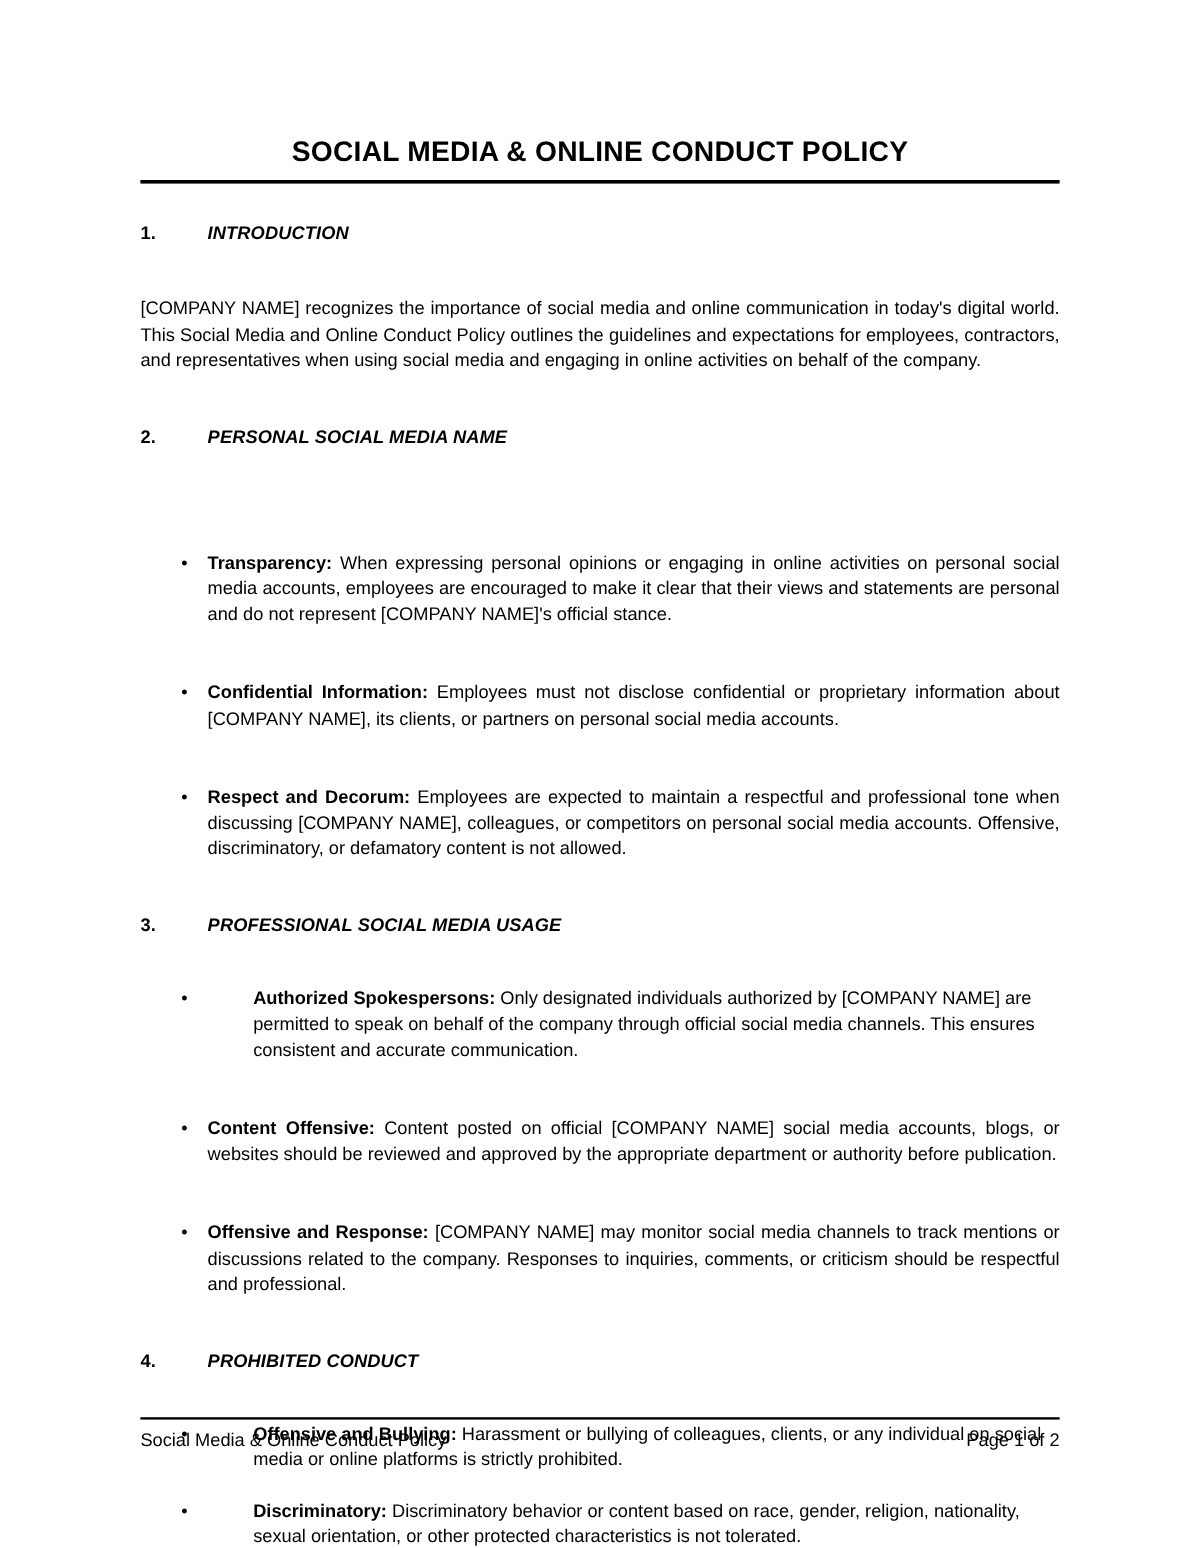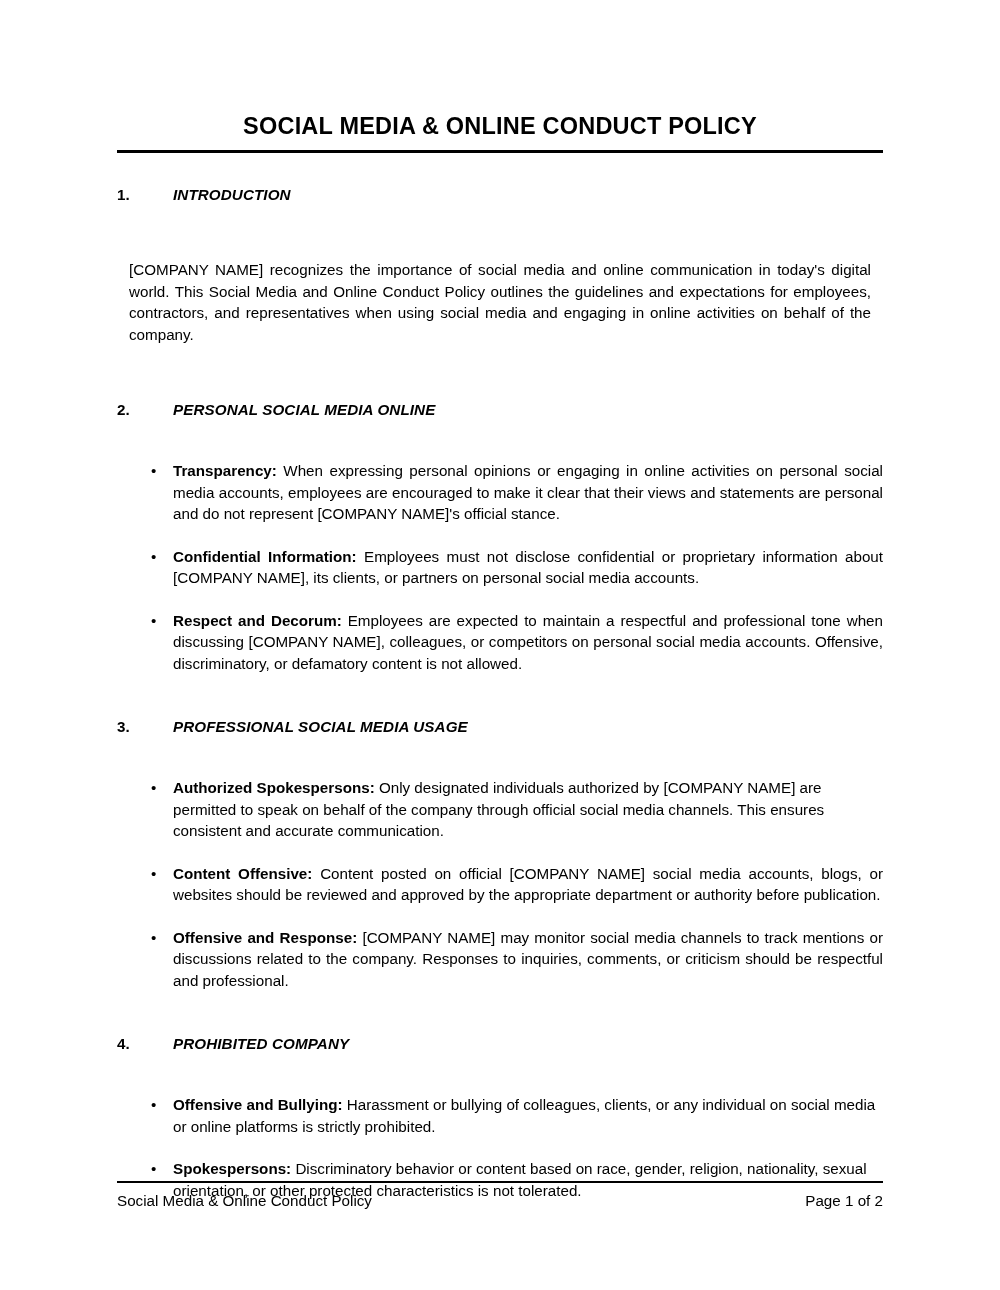--- a/index.html
+++ b/index.html
@@ -63,21 +63,21 @@
   .section-num {
     width: 56px;
     flex: 0 0 56px;
   }
   .section-label { flex: 1 1 auto; font-style: italic; }
 
   .para {
     font-size: 15.2px;
     line-height: 21.5px;
     text-align: justify;
-    margin: 12px;
+    margin: 0;
   }
 
   ul.bullets {
     list-style: none;
     margin: 0;
     padding: 0;
   }
   ul.bullets > li {
     position: relative;
     padding-left: 56px;
@@ -85,22 +85,22 @@
     line-height: 21.5px;
     margin: 0;
   }
   ul.bullets > li .dot {
     position: absolute;
     left: 34px;
     top: 0;
     font-size: 15.2px;
     line-height: 21.5px;
   }
-  li.justify .btext { text-align: justify; }
-  li.ragged  .btext { text-align: left; }
+  li.justify .btext { text-align: justify; margin-top: 44px; }
+  li.ragged  .btext { text-align: left; margin-left: 38px; }
   .btext { display: block; }
   .lead { font-weight: bold; }
 
   
   .gap-head-to-body { height: 44px; }
   .gap-body-to-head { height: 44px; }
   .gap-head-to-list { height: 42px; }
 
   
   .footer-rule {
@@ -137,21 +137,21 @@
       <span class="section-num">1.</span>
       <span class="section-label">INTRODUCTION</span>
     </div>
     <div class="gap-head-to-body"></div>
     <p class="para">[COMPANY NAME] recognizes the importance of social media and online communication in today's digital world. This Social Media and Online Conduct Policy outlines the guidelines and expectations for employees, contractors, and representatives when using social media and engaging in online activities on behalf of the company.</p>
 
     <div class="gap-body-to-head"></div>
 
     <div class="section-heading">
       <span class="section-num">2.</span>
-      <span class="section-label">PERSONAL SOCIAL MEDIA ONLINE</span>
+      <span class="section-label">PERSONAL SOCIAL MEDIA NAME</span>
     </div>
     <div class="gap-head-to-list"></div>
     <ul class="bullets">
       <li class="justify">
         <span class="dot">•</span>
         <span class="btext">
           <span class="lead">Transparency:</span><span> When expressing personal opinions or engaging in online activities on personal social media accounts, employees are encouraged to make it clear that their views and statements are personal and do not represent [COMPANY NAME]'s official stance.</span>
         </span>
       </li>
       <li style="margin-top:21px" class="justify">
@@ -193,34 +193,34 @@
         <span class="btext">
           <span class="lead">Offensive and Response:</span><span> [COMPANY NAME] may monitor social media channels to track mentions or discussions related to the company. Responses to inquiries, comments, or criticism should be respectful and professional.</span>
         </span>
       </li>
     </ul>
 
     <div class="gap-body-to-head"></div>
 
     <div class="section-heading">
       <span class="section-num">4.</span>
-      <span class="section-label">PROHIBITED COMPANY</span>
+      <span class="section-label">PROHIBITED CONDUCT</span>
     </div>
     <div class="gap-head-to-list"></div>
     <ul class="bullets">
       <li class="ragged">
         <span class="dot">•</span>
         <span class="btext">
           <span class="lead">Offensive and Bullying:</span><span> Harassment or bullying of colleagues, clients, or any individual on social media or online platforms is strictly prohibited.</span>
         </span>
       </li>
       <li style="margin-top:21px" class="ragged">
         <span class="dot">•</span>
         <span class="btext">
-          <span class="lead">Spokespersons:</span><span> Discriminatory behavior or content based on race, gender, religion, nationality, sexual orientation, or other protected characteristics is not tolerated.</span>
+          <span class="lead">Discriminatory:</span><span> Discriminatory behavior or content based on race, gender, religion, nationality, sexual orientation, or other protected characteristics is not tolerated.</span>
         </span>
       </li>
     </ul>
 
   </div>
 
   <div class="footer-rule"></div>
   <div class="footer">
     <span>Social Media &amp; Online Conduct Policy</span>
     <span>Page 1 of 2</span>

